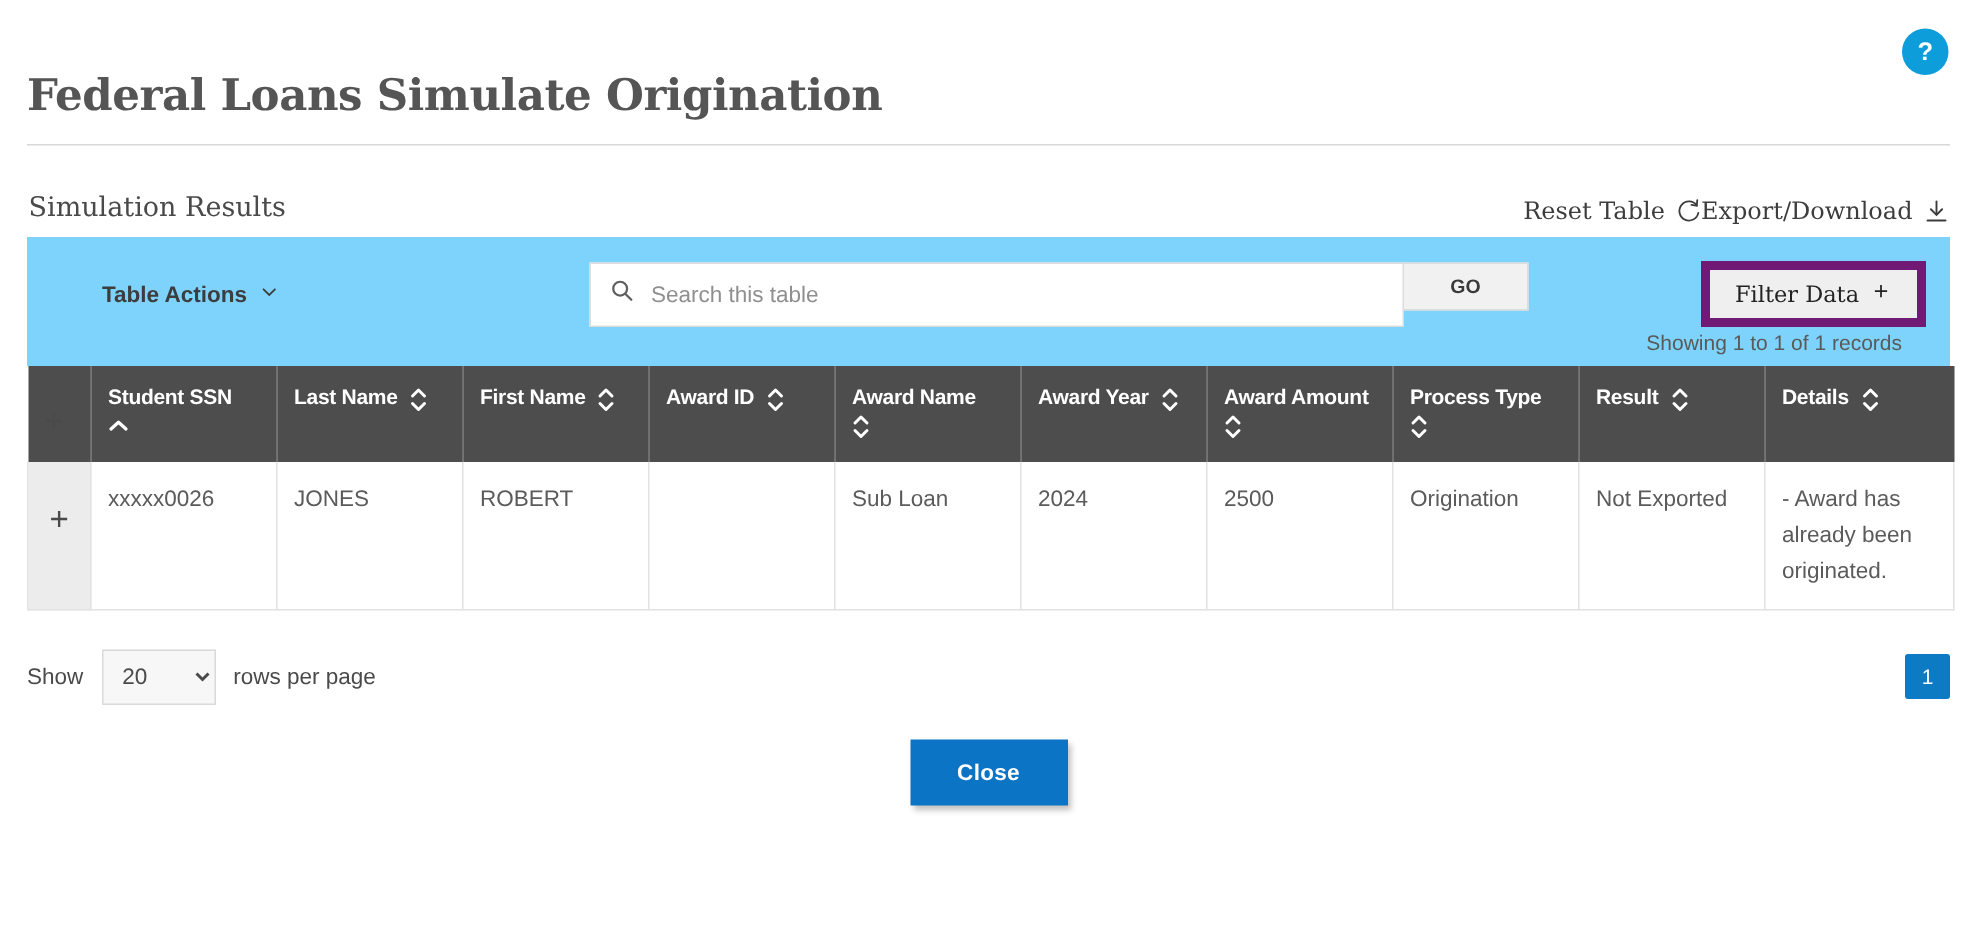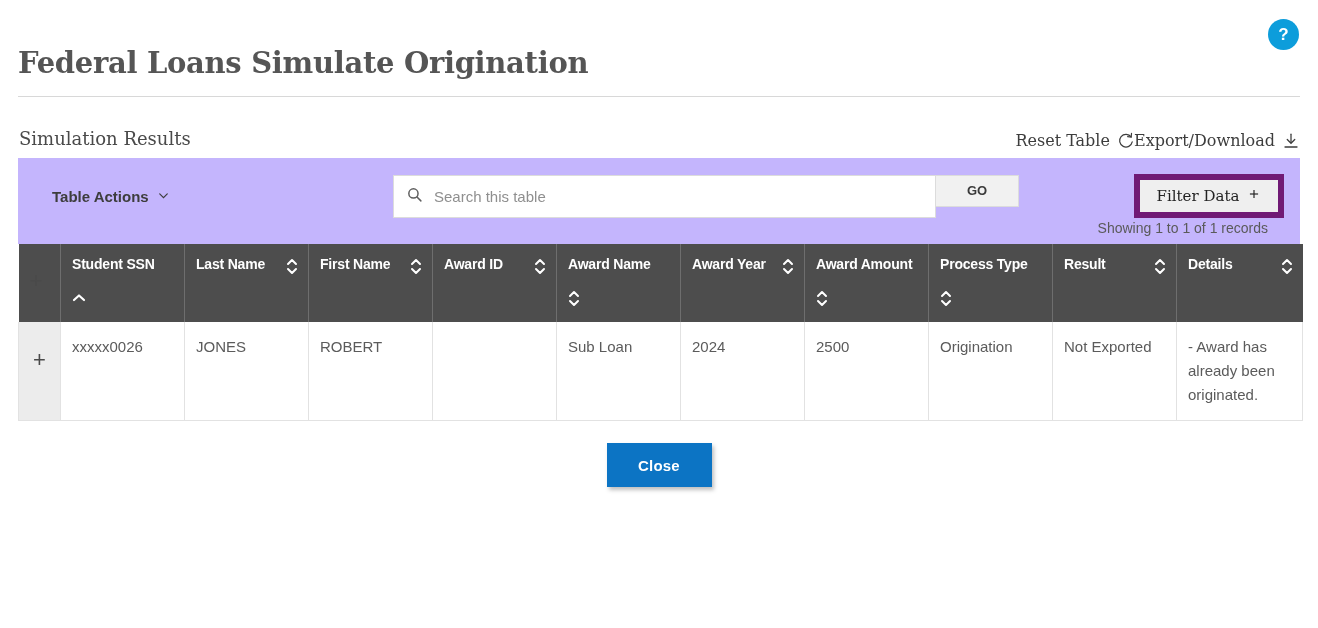--- a/index.html
+++ b/index.html
@@ -82,22 +82,22 @@
     display: flex;
     align-items: center;
     gap: 7px;
     cursor: pointer;
     white-space: nowrap;
   }
   .region-action svg { display:block; }
 
   
   .toolbar {
-    background: #c4b5fd;
-    padding: 16px 16px 10px 12px;
+    background: #7dd3fc;
+    padding: 16px 16px 10px 28px;
     position: relative;
     height: 86px;
     box-sizing: border-box;
   }
   .toolbar-inner {
     display: flex;
     align-items: center;
   }
   .table-actions {
     display: flex;
@@ -186,23 +186,23 @@
     padding: 12px 10px 12px 11px;
     border-right: 1px solid #6e6e6e;
     height: 52px;
     box-sizing: border-box;
     letter-spacing: -0.2px;
   }
   table.data-table th:last-child { border-right: none; }
   th .th-inner {
     display: flex;
     align-items: flex-start;
-    justify-content: space-between;
+    justify-content: flex-start;
     flex-wrap: wrap;
-    gap: 16px 8px;
+    gap: 2px 8px;
   }
   th .sort-ic { margin-top: 2px; flex: 0 0 auto; }
   th.expander-col, td.expander-col {
     background: #ececec;
     width: 42px;
     text-align: center;
     padding: 0;
     border-right: 1px solid #d6d6d6;
   }
   .plus-sign {
@@ -501,18 +501,26 @@
         <td>Sub Loan</td>
         <td>2024</td>
         <td>2500</td>
         <td>Origination</td>
         <td>Not Exported</td>
         <td class="details-cell"> - Award has already been originated.</td>
       </tr>
     </tbody>
   </table>
 
+  <div class="footer-row">
+    <span class="show-label">Show</span>
+    <select class="rows-select">
+      <option>20</option>
+    </select>
+    <span class="rows-label">rows per page</span>
+    <button class="page-badge">1</button>
+  </div>
 
   <div class="close-row">
     <button class="close-btn">Close</button>
   </div>
 
 </div>
 
 </body></html>

